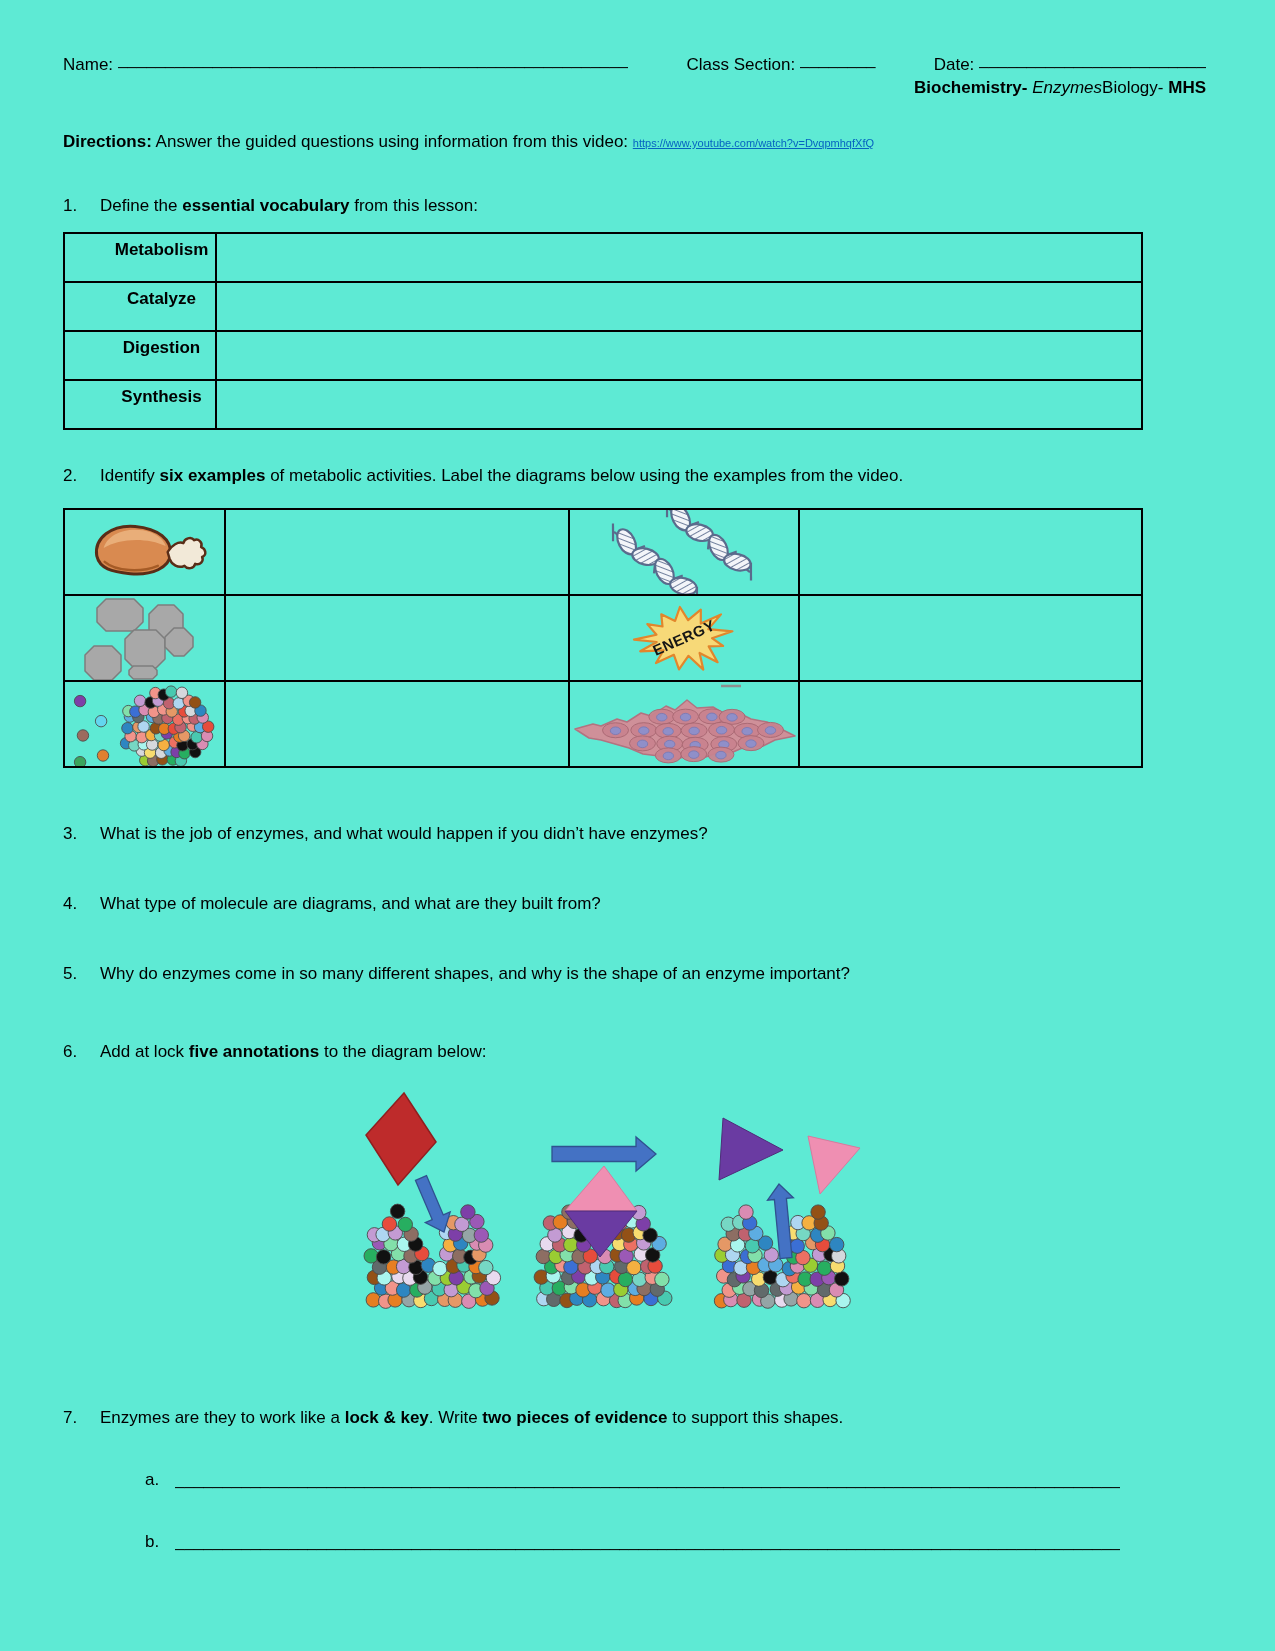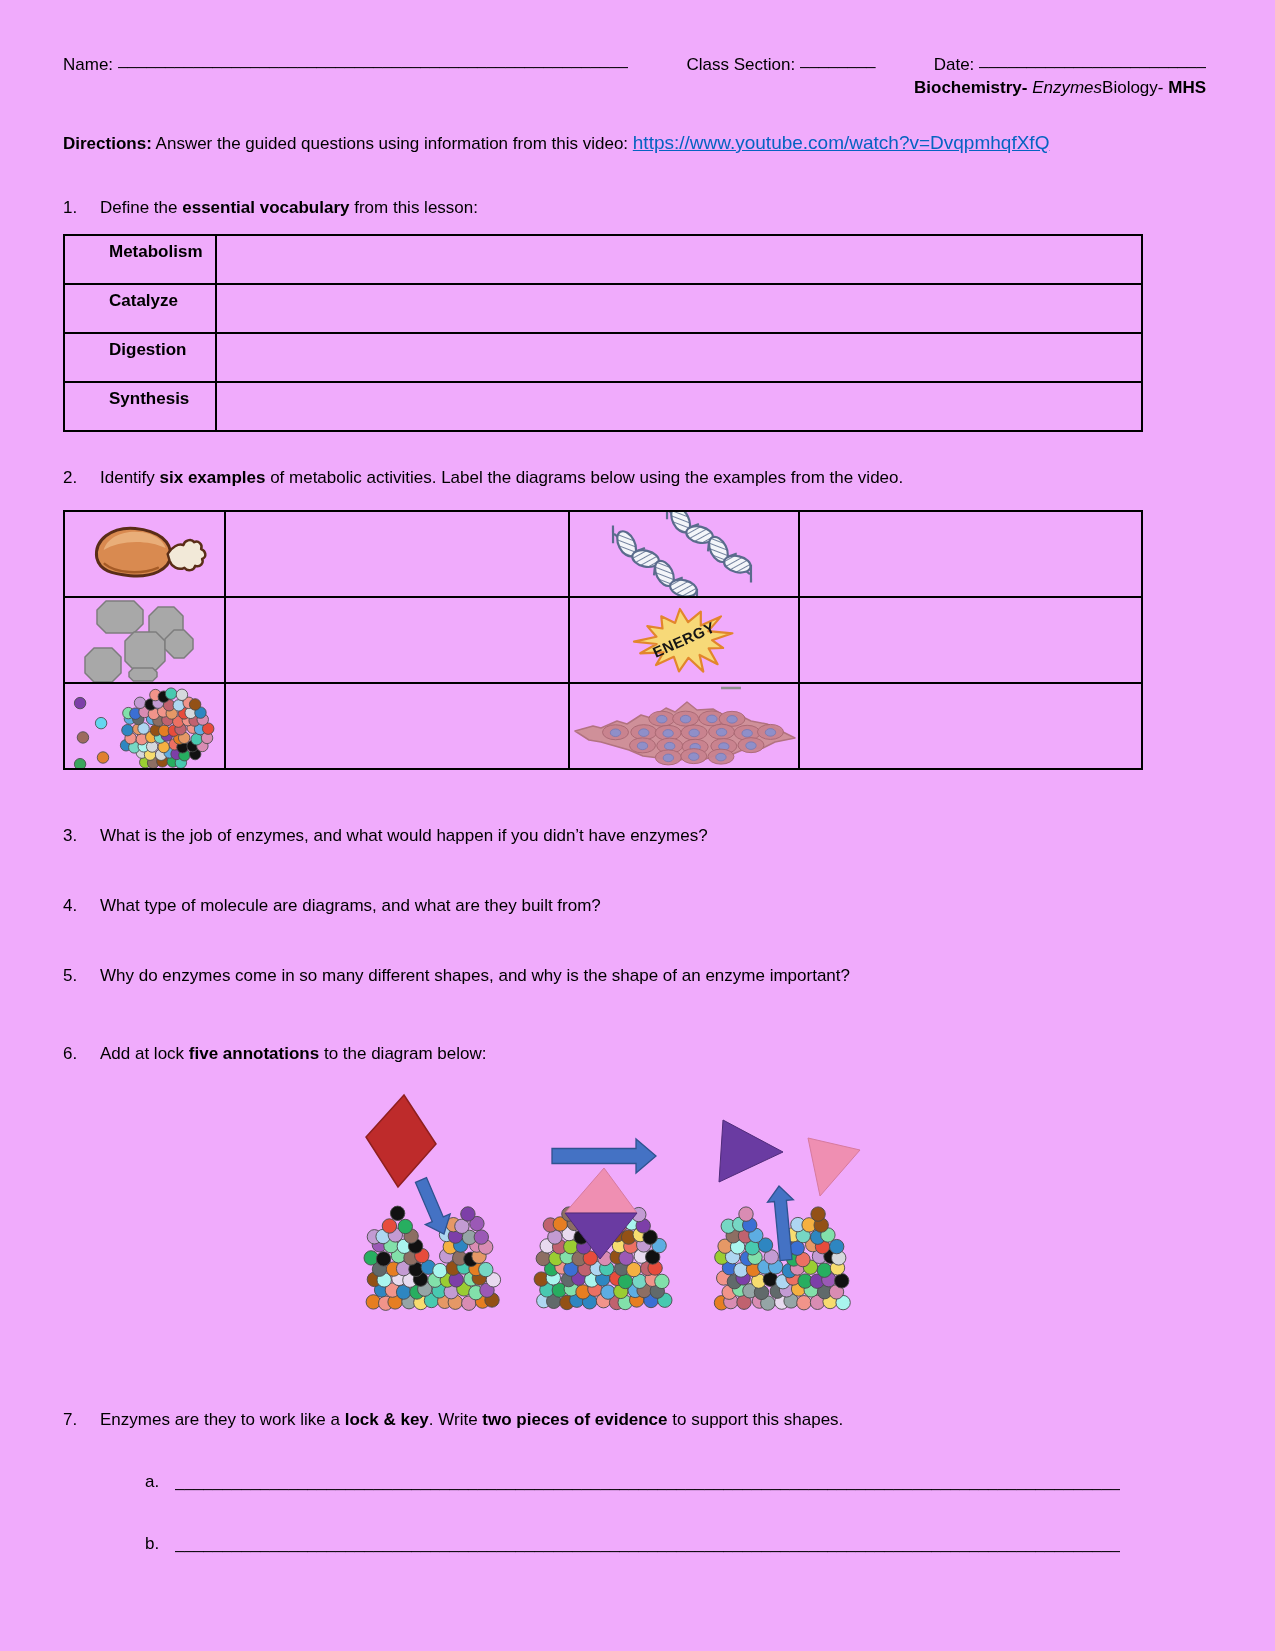--- a/index.html
+++ b/index.html
@@ -1,42 +1,42 @@
 <!DOCTYPE html>
 <html><head>
 <meta charset="utf-8">
 <style>
   html,body{margin:0;padding:0;background:#e8e8e8;}
   .page{
     position:relative;
     width:1275px;height:1651px;
     margin:0 auto;
-    background:#f0abfc;
+    background:#5eead4;
     box-sizing:border-box;
     padding:50px 69px 0 63px;
     font-family:"Liberation Sans",sans-serif;
     font-size:17px;color:#000;
     overflow:hidden;
   }
   .row{display:flex;justify-content:space-between;align-items:baseline;white-space:nowrap;}
   .grp{white-space:nowrap;}
   .b{font-weight:bold;}
   .i{font-style:italic;}
   .course-line{display:flex;justify-content:flex-end;margin-top:3px;}
   .directions{margin-top:34px;}
-  .link{color:#0563C1;text-decoration:underline;font-size:19px;}
+  .link{color:#0563C1;text-decoration:underline;font-size:11px;}
   .q{display:flex;align-items:baseline;}
   .q .num{width:37px;flex:none;}
   .q .txt{flex:1;}
   .mt44{margin-top:44px}.mt36{margin-top:36px}.mt56{margin-top:56px}
   .mt50{margin-top:50px}.mt58{margin-top:58px}.mt98{margin-top:98px}
   table{border-collapse:collapse;table-layout:fixed;}
   td{border:2px solid #000;box-sizing:border-box;}
   .vocab{width:1080px;margin-top:16px;}
-  .vocab .term{width:152px;font-weight:bold;text-align:left;vertical-align:top;padding-top:6px;height:49px;padding-left:44px;}
+  .vocab .term{width:152px;font-weight:bold;text-align:center;vertical-align:top;padding-top:6px;height:49px;padding-left:44px;}
   .vocab .def{vertical-align:top;}
   .examples{width:1080px;margin-top:22px;}
   .examples td{height:86px;padding:0;vertical-align:middle;text-align:center;overflow:hidden;}
   .examples .imgcell-sm{width:161px;}
   .examples .anscell-1{width:344px;}
   .examples .imgcell-lg{width:230px;}
   .examples .anscell-2{width:343px;}
   .diagram-wrap{margin-top:18px;margin-left:275px;height:230px;}
   .sub{display:flex;align-items:baseline;margin-left:82px;}
   .sub .subnum{width:30px;flex:none;}

